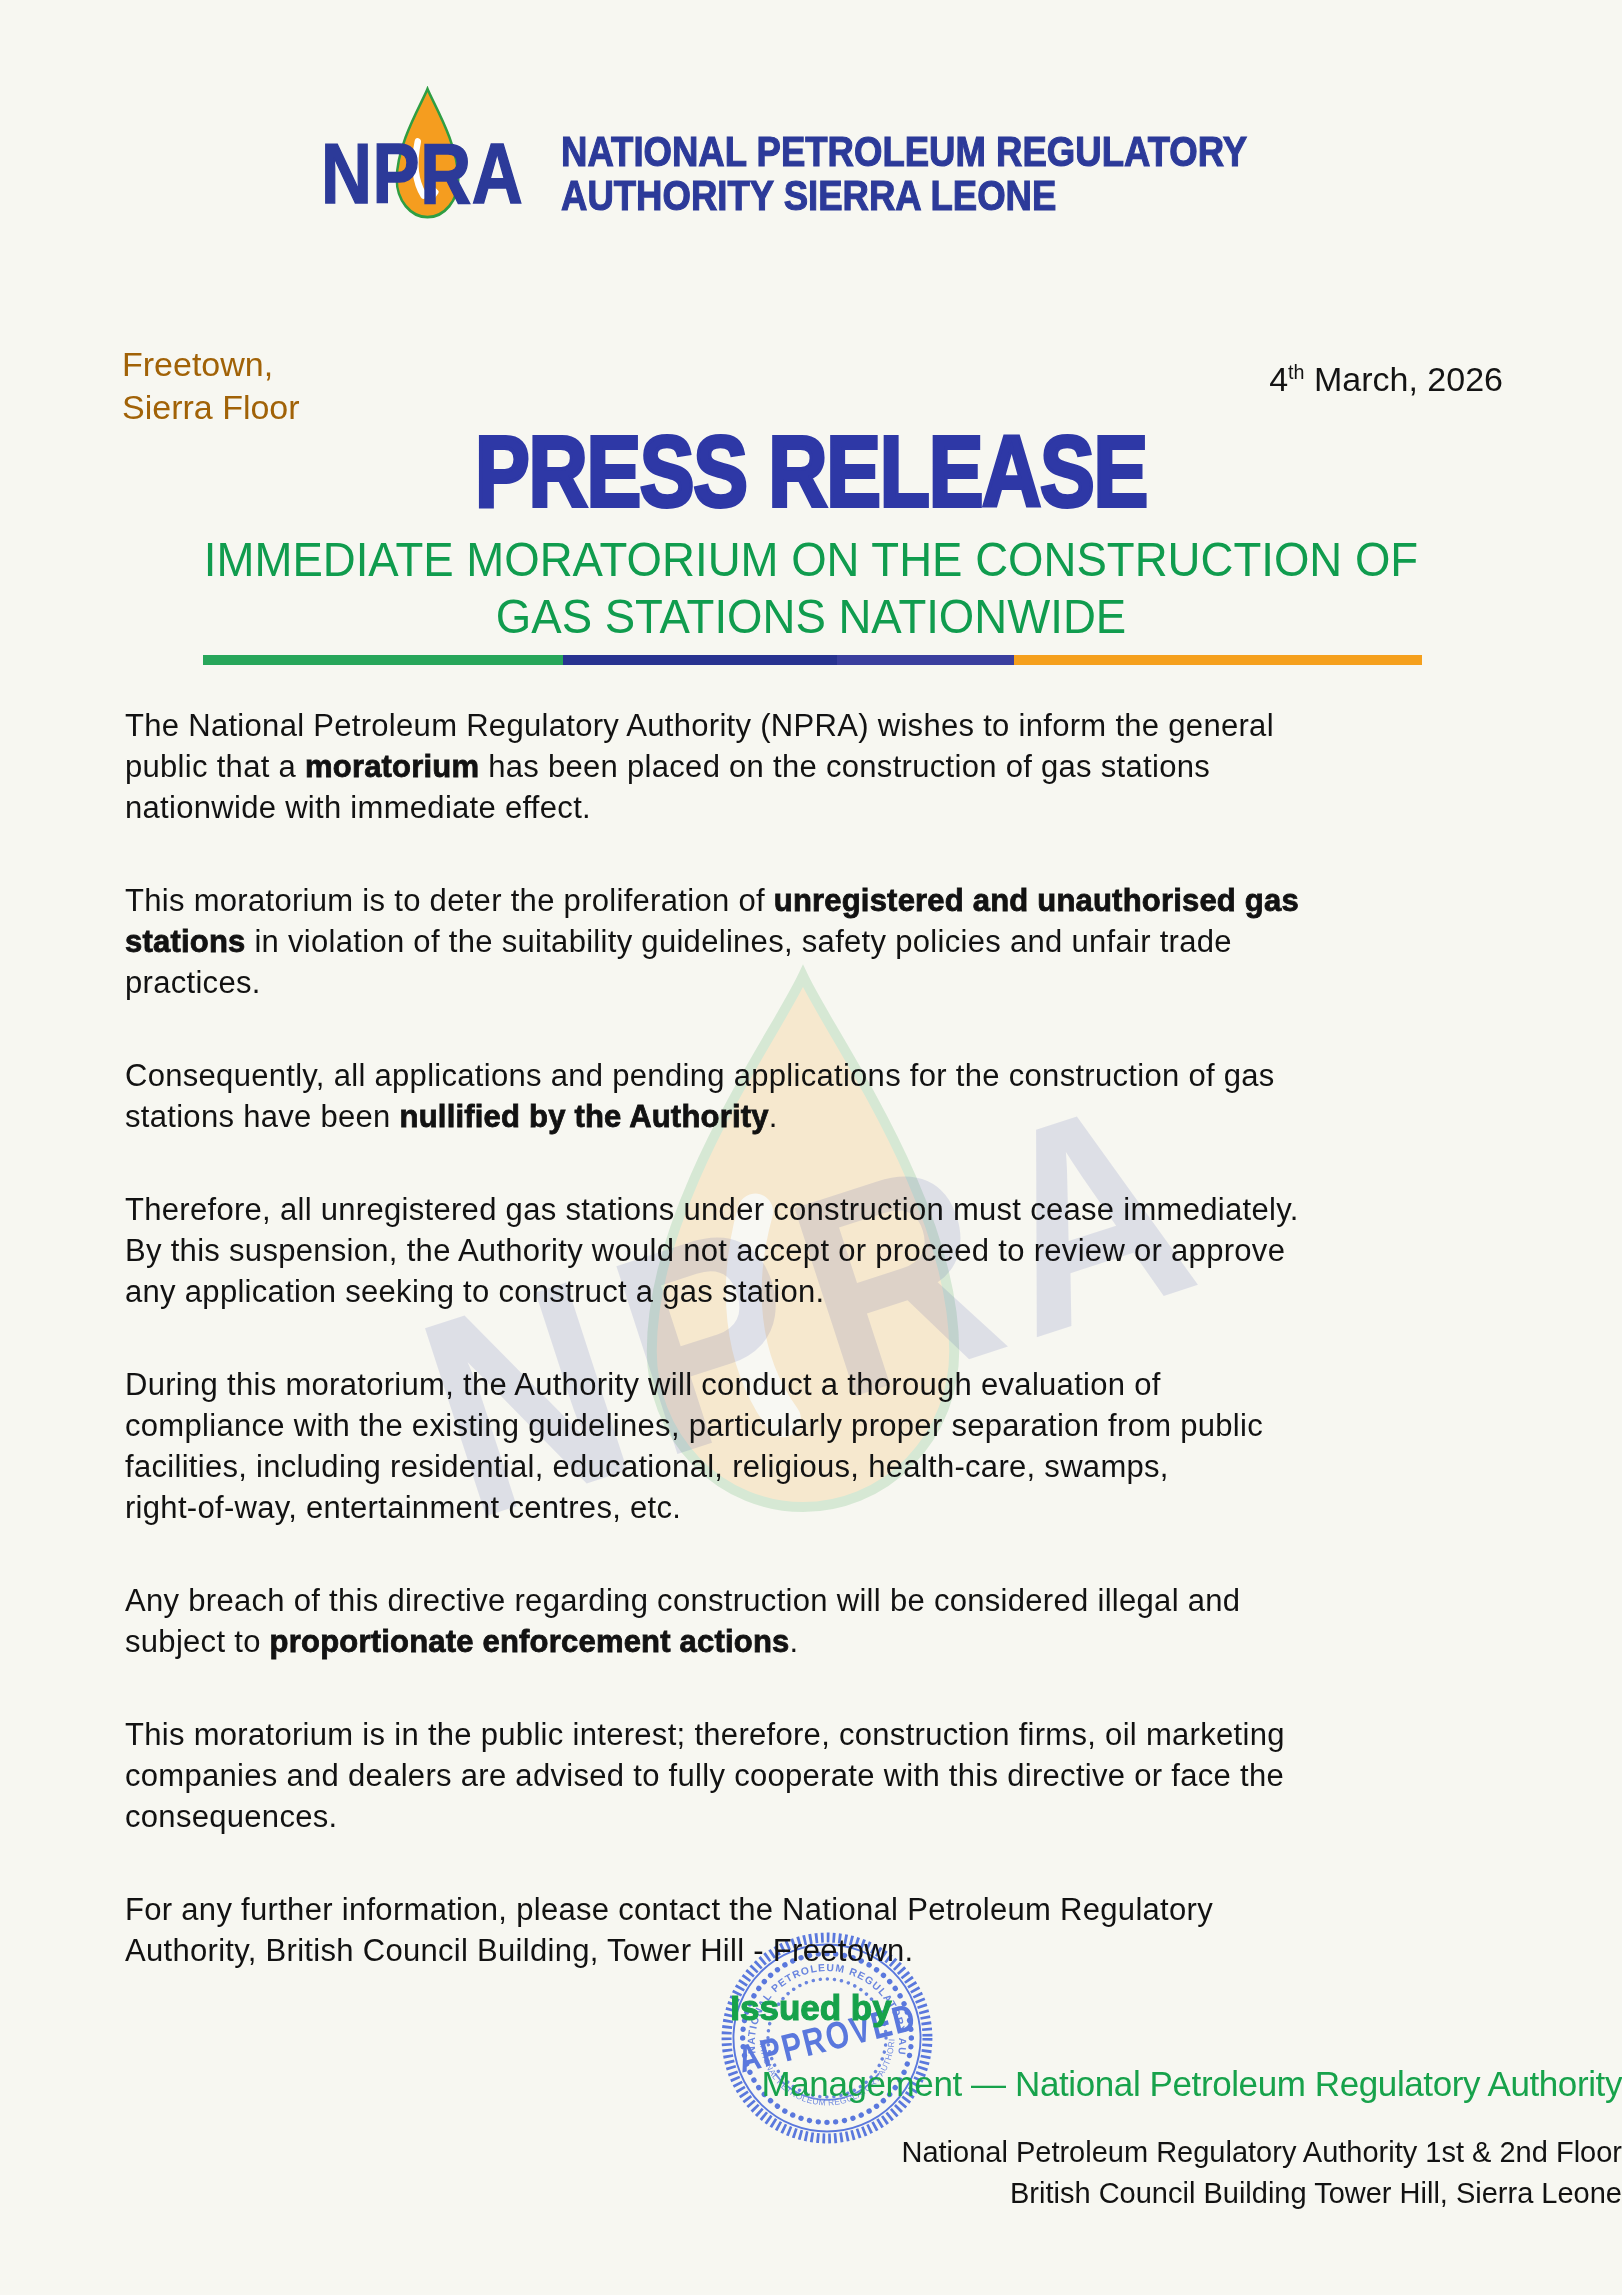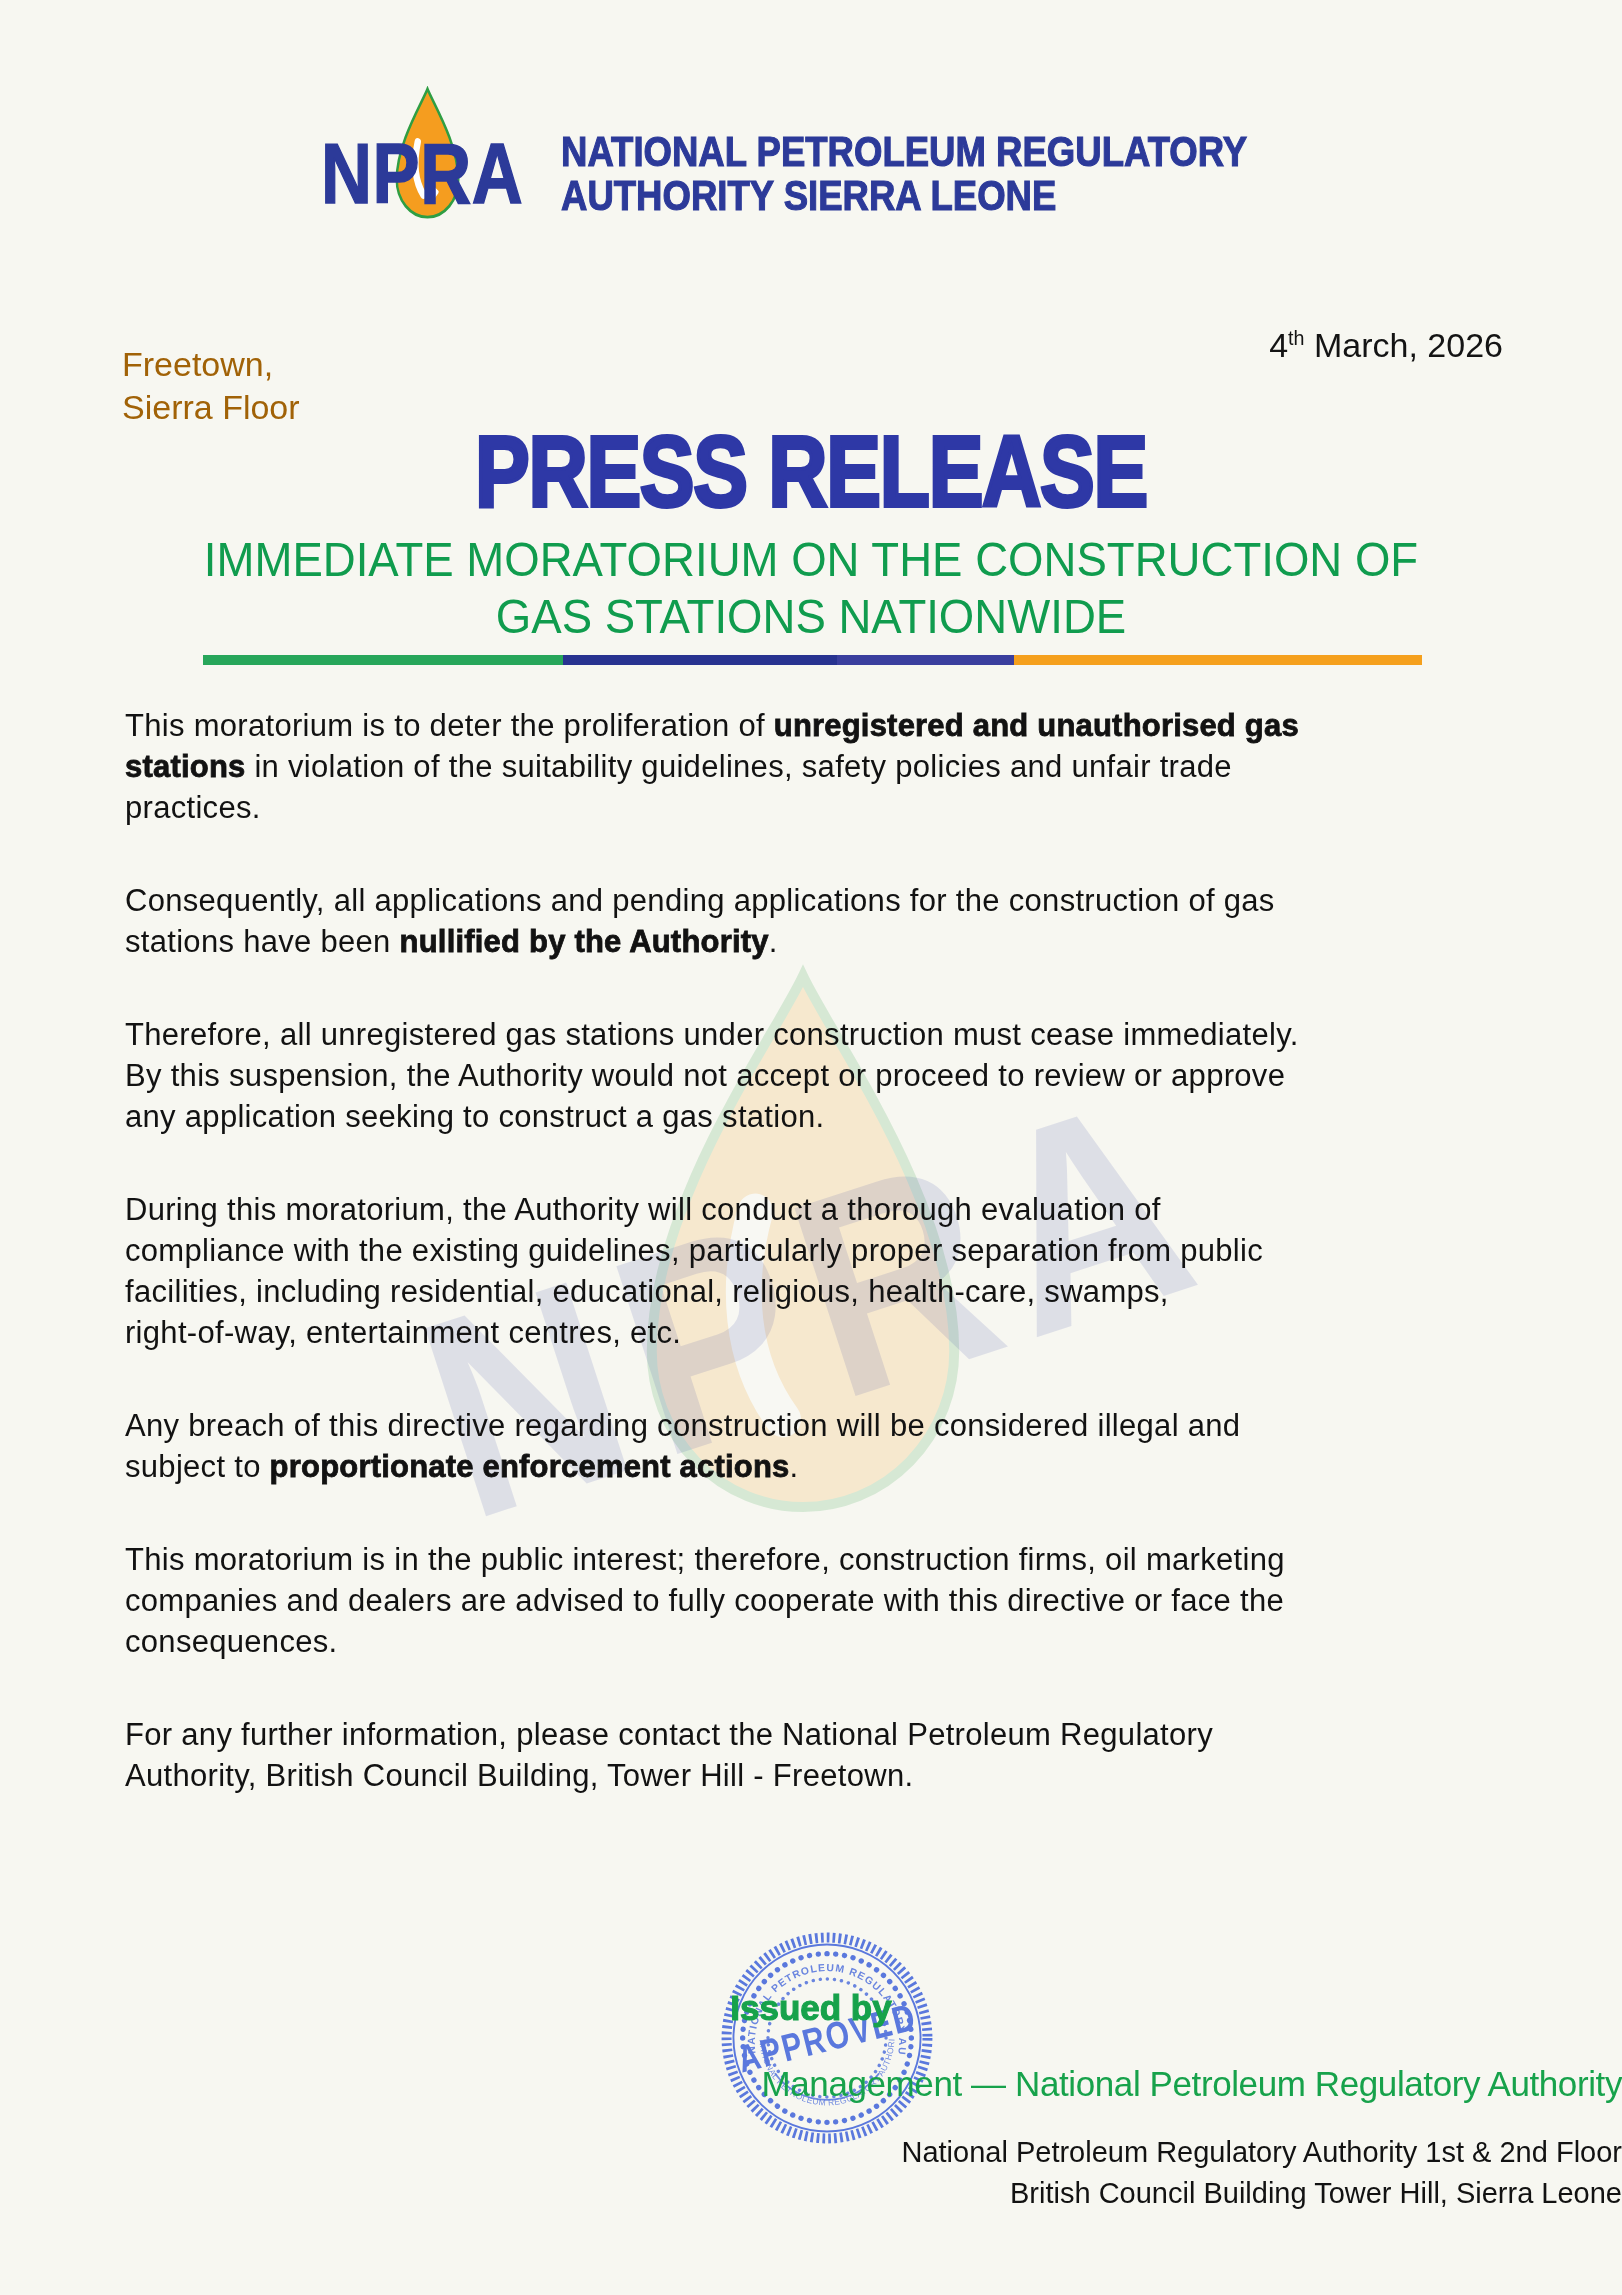--- a/index.html
+++ b/index.html
@@ -23,21 +23,21 @@
     color:#2c3a99;-webkit-text-stroke:1.5px #2c3a99;letter-spacing:0.8px;
     transform:scaleX(.82);transform-origin:left top;
   }
   .org-title{
     position:absolute;left:561px;top:130px;font-size:42px;line-height:44px;font-weight:700;
     color:#2c3a99;-webkit-text-stroke:1.1px #2c3a99;
     transform:scaleX(.87);transform-origin:left top;white-space:nowrap;
   }
   
   .dateline-left{position:absolute;left:122px;top:343px;font-size:34px;line-height:43px;color:#a16207;}
-  .dateline-date{position:absolute;right:119px;top:326px;font-size:34px;color:#141414;text-align:right;}
+  .dateline-date{position:absolute;right:119px;top:360px;font-size:34px;color:#141414;text-align:right;}
   .dateline-date sup{font-size:58%;vertical-align:12.2px;}
   
   .press-title{
     position:absolute;left:0;top:425px;width:100%;text-align:center;
     font-size:100px;line-height:93px;font-weight:700;color:#2e38a6;
     -webkit-text-stroke:3.8px #2e38a6;letter-spacing:-1.5px;transform:scaleX(.82);
   }
   .subtitle{
     position:absolute;left:0;top:531px;width:100%;text-align:center;
     font-size:49px;line-height:57px;color:#109c4e;transform:scaleX(.93);
@@ -105,20 +105,21 @@
     </div>
 
     <div class="divider">
       <div class="seg-green"></div>
       <div class="seg-blue"></div>
       <div class="seg-blue2"></div>
       <div class="seg-orange"></div>
     </div>
 
     <div class="body-copy">
+        <p>The National Petroleum Regulatory Authority (NPRA) wishes to inform the general<br>public that a <b>moratorium</b> has been placed on the construction of gas stations<br>nationwide with immediate effect.</p>
         <p>This moratorium is to deter the proliferation of <b>unregistered and unauthorised gas<br>stations</b> in violation of the suitability guidelines, safety policies and unfair trade<br>practices.</p>
         <p>Consequently, all applications and pending applications for the construction of gas<br>stations have been <b>nullified by the Authority</b>.</p>
         <p>Therefore, all unregistered gas stations under construction must cease immediately.<br>By this suspension, the Authority would not accept or proceed to review or approve<br>any application seeking to construct a gas station.</p>
         <p>During this moratorium, the Authority will conduct a thorough evaluation of<br>compliance with the existing guidelines, particularly proper separation from public<br>facilities, including residential, educational, religious, health-care, swamps,<br>right-of-way, entertainment centres, etc.</p>
         <p>Any breach of this directive regarding construction will be considered illegal and<br>subject to <b>proportionate enforcement actions</b>.</p>
         <p>This moratorium is in the public interest; therefore, construction firms, oil marketing<br>companies and dealers are advised to fully cooperate with this directive or face the<br>consequences.</p>
         <p>For any further information, please contact the National Petroleum Regulatory<br>Authority, British Council Building, Tower Hill - Freetown.</p>
       </div>
 
     <div class="issued-by">Issued by</div>

